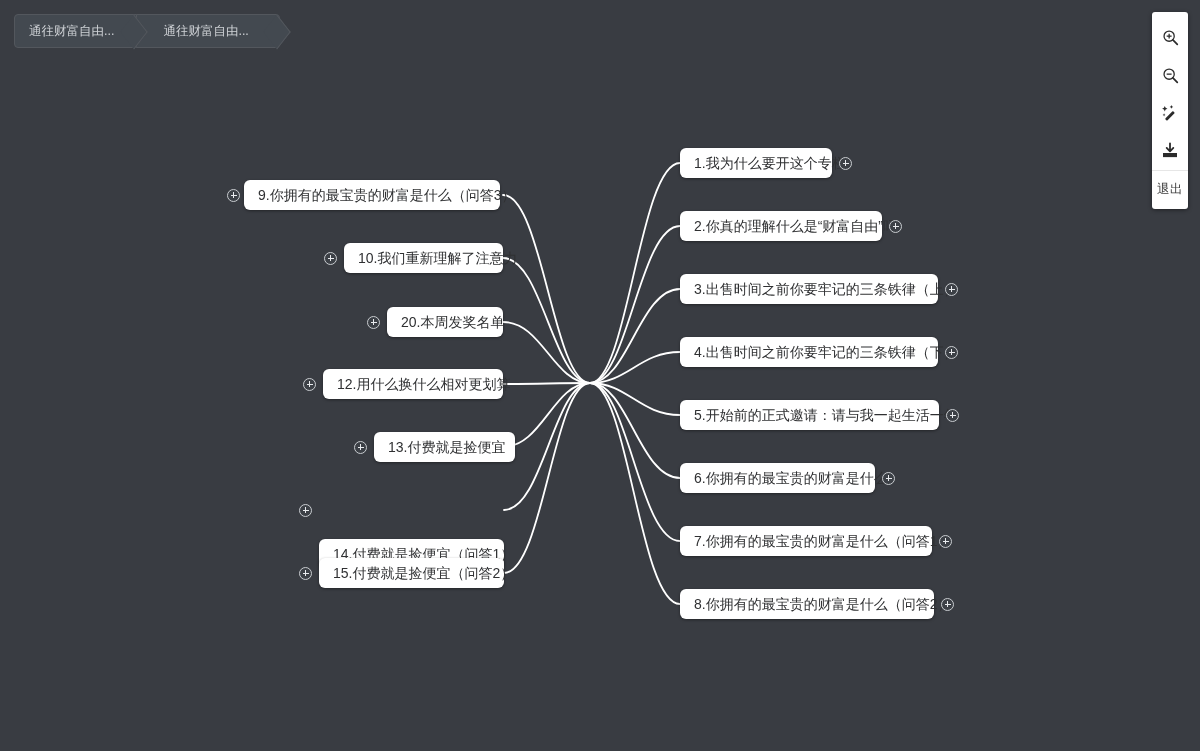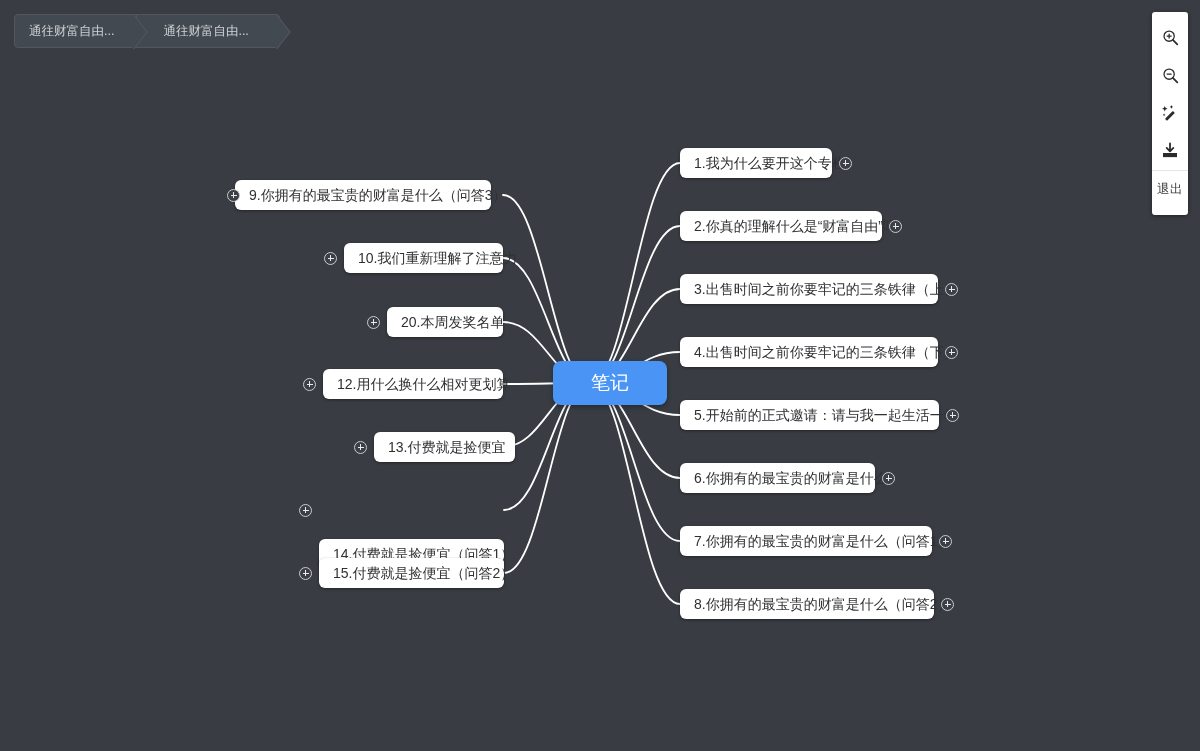--- a/index.html
+++ b/index.html
@@ -74,21 +74,21 @@
   
   #toolbar {
     position: absolute;
     left: 1152px;
     top: 12px;
     width: 36px;
     background: #ffffff;
     border-radius: 3px;
     box-shadow: 0 1px 4px rgba(0,0,0,.45);
     z-index: 30;
-    padding: 6px 0 8px 0;
+    padding: 6px 0 2px 0;
   }
   .tbtn {
     width: 36px;
     height: 38px;
     display: flex;
     align-items: center;
     justify-content: center;
     cursor: pointer;
     color: #2b2b2b;
   }
@@ -278,21 +278,21 @@
       </div>
       <div class="expander" style="top: 471.5px; left: 882px;"></div>
       <div class="node" style="left: 680px; top: 526px; width: 252px;">
         <span>7.你拥有的最宝贵的财富是什么（问答1）</span>
       </div>
       <div class="expander" style="top: 534.5px; left: 939px;"></div>
       <div class="node" style="left: 680px; top: 589px; width: 254px;">
         <span><span>8.你拥有的最</span><span class="b">宝贵的财富是什么</span><span>（问答2）</span></span>
       </div>
       <div class="expander" style="top: 597.5px; left: 941px;"></div>
-      <div class="node" style="left: 235px; top: 180px; width: 256px;">
+      <div class="node" style="left: 244px; top: 180px; width: 256px;">
         <span>9.你拥有的最宝贵的财富是什么（问答3）</span>
       </div>
       <div class="expander" style="top: 188.5px; left: 227px;"></div>
       <div class="node" style="left: 344px; top: 243px; width: 159px;">
         <span>10.我们重新理解了注意力</span>
       </div>
       <div class="expander" style="top: 251.5px; left: 324px;"></div>
       <div class="node" style="left: 387px; top: 307px; width: 116px;">
         <span>20.本周发奖名单</span>
       </div>
@@ -307,16 +307,13 @@
       <div class="expander" style="top: 440.5px; left: 354px;"></div>
       <div class="node" style="left: 319px; top: 495px; width: 185px; margin-top: 44px;">
         <span>14.付费就是捡便宜（问答1）</span>
       </div>
       <div class="expander" style="top: 503.5px; left: 299px;"></div>
       <div class="node" style="left: 319px; top: 558px; width: 185px;">
         <span>15.付费就是捡便宜（问答2）</span>
       </div>
       <div class="expander" style="top: 566.5px; left: 299px;"></div>
     </div>
-  <div id="root-node" style="left: 553px; top: 361px; width: 74px; height: 44px;">
-    <span>笔记</span>
-  </div>
 </div>
 
 </body></html>

